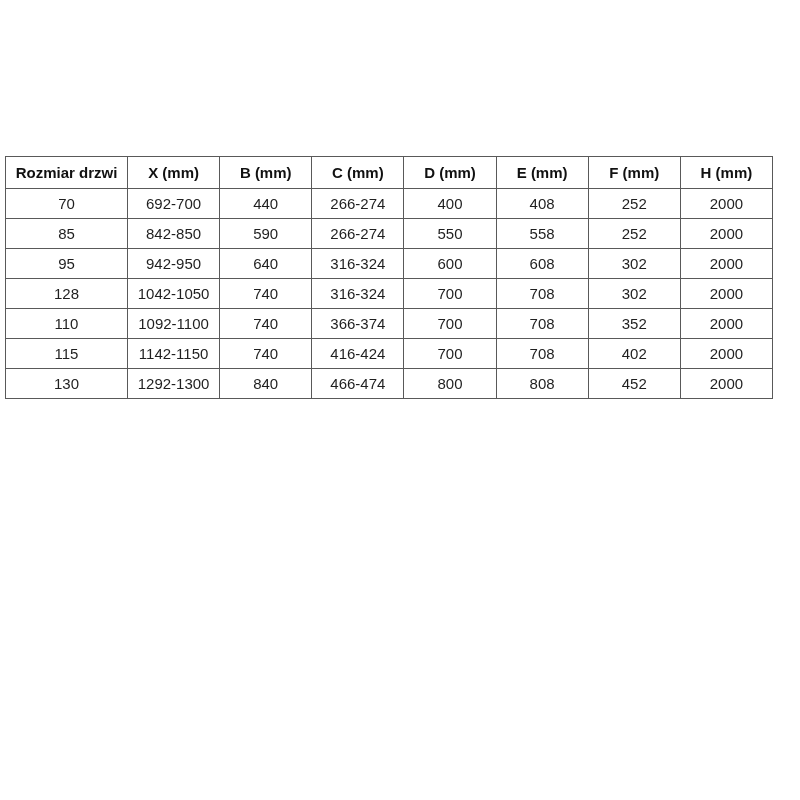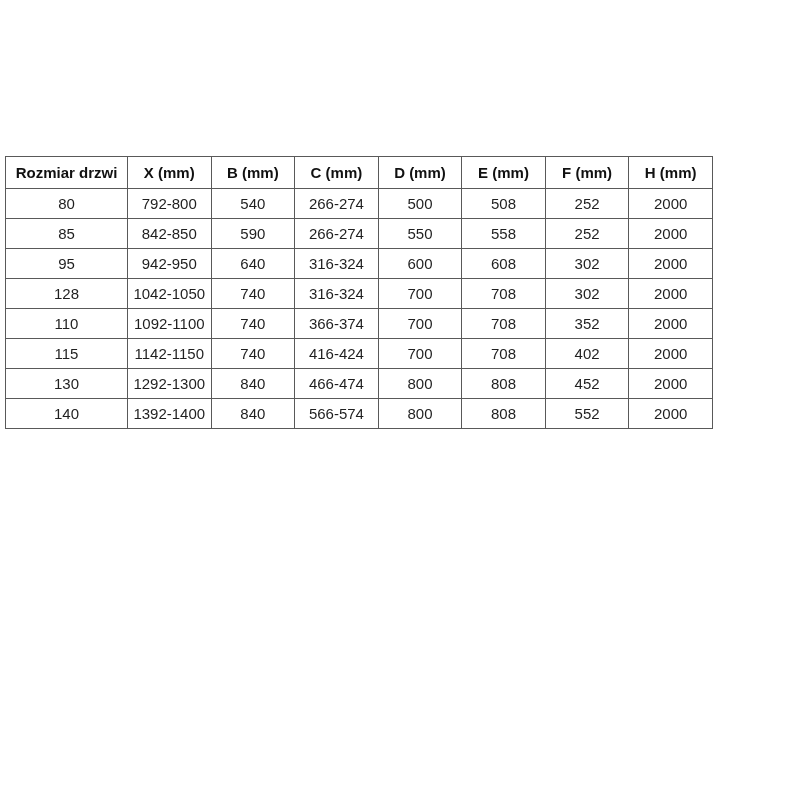--- a/index.html
+++ b/index.html
@@ -12,21 +12,21 @@
     height: 800px;
     position: relative;
     font-family: "Liberation Sans", sans-serif;
     color: #1f1f1f;
     overflow: hidden;
   }
   .table-wrap {
     position: absolute;
     top: 156px;
     left: 5px;
-    width: 708px;
+    width: 768px;
   }
   table.size-table {
     width: 100%;
     border-collapse: collapse;
     table-layout: fixed;
   }
   table.size-table th,
   table.size-table td {
     border: 1px solid #595959;
     text-align: center;
@@ -71,26 +71,26 @@
           <th>B (mm)</th>
           <th>C (mm)</th>
           <th>D (mm)</th>
           <th>E (mm)</th>
           <th>F (mm)</th>
           <th>H (mm)</th>
         </tr>
     </thead>
     <tbody>
         <tr>
-          <td>80</td>
-          <td>792-800</td>
-          <td>540</td>
+          <td>70</td>
+          <td>692-700</td>
+          <td>440</td>
           <td>266-274</td>
-          <td>500</td>
-          <td>508</td>
+          <td>400</td>
+          <td>408</td>
           <td>252</td>
           <td>2000</td>
         </tr>
         <tr>
           <td>85</td>
           <td>842-850</td>
           <td>590</td>
           <td>266-274</td>
           <td>550</td>
           <td>558</td>
@@ -140,25 +140,15 @@
         <tr>
           <td>130</td>
           <td>1292-1300</td>
           <td>840</td>
           <td>466-474</td>
           <td>800</td>
           <td>808</td>
           <td>452</td>
           <td>2000</td>
         </tr>
-        <tr>
-          <td>140</td>
-          <td>1392-1400</td>
-          <td>840</td>
-          <td>566-574</td>
-          <td>800</td>
-          <td>808</td>
-          <td>552</td>
-          <td>2000</td>
-        </tr>
       </tbody>
   </table>
 </div>
 
 </body></html>

